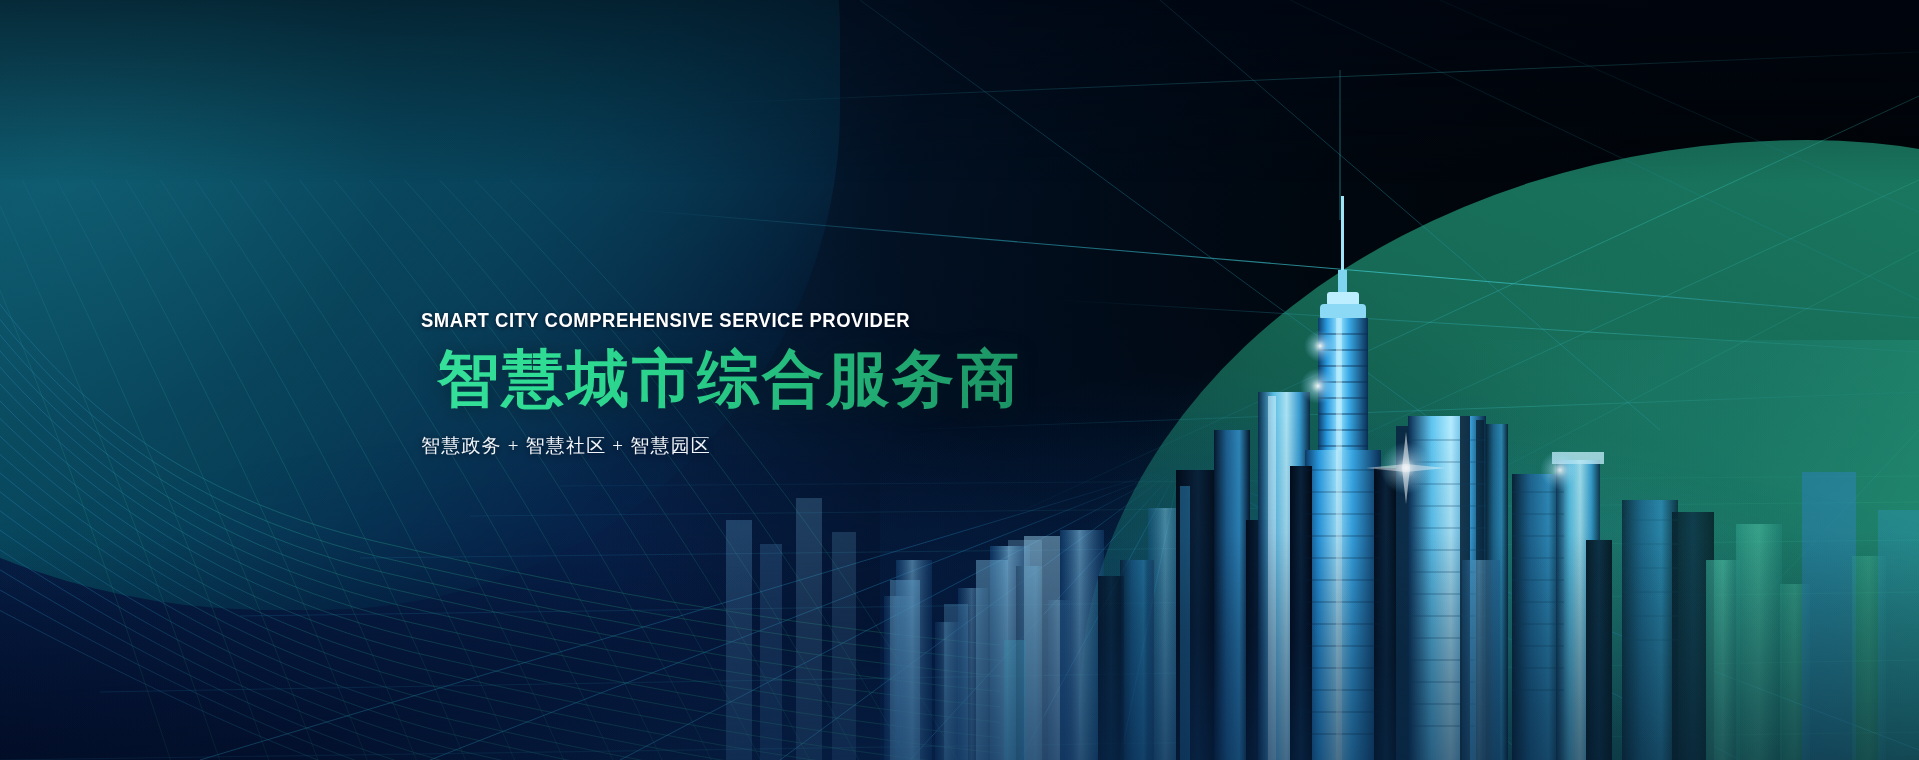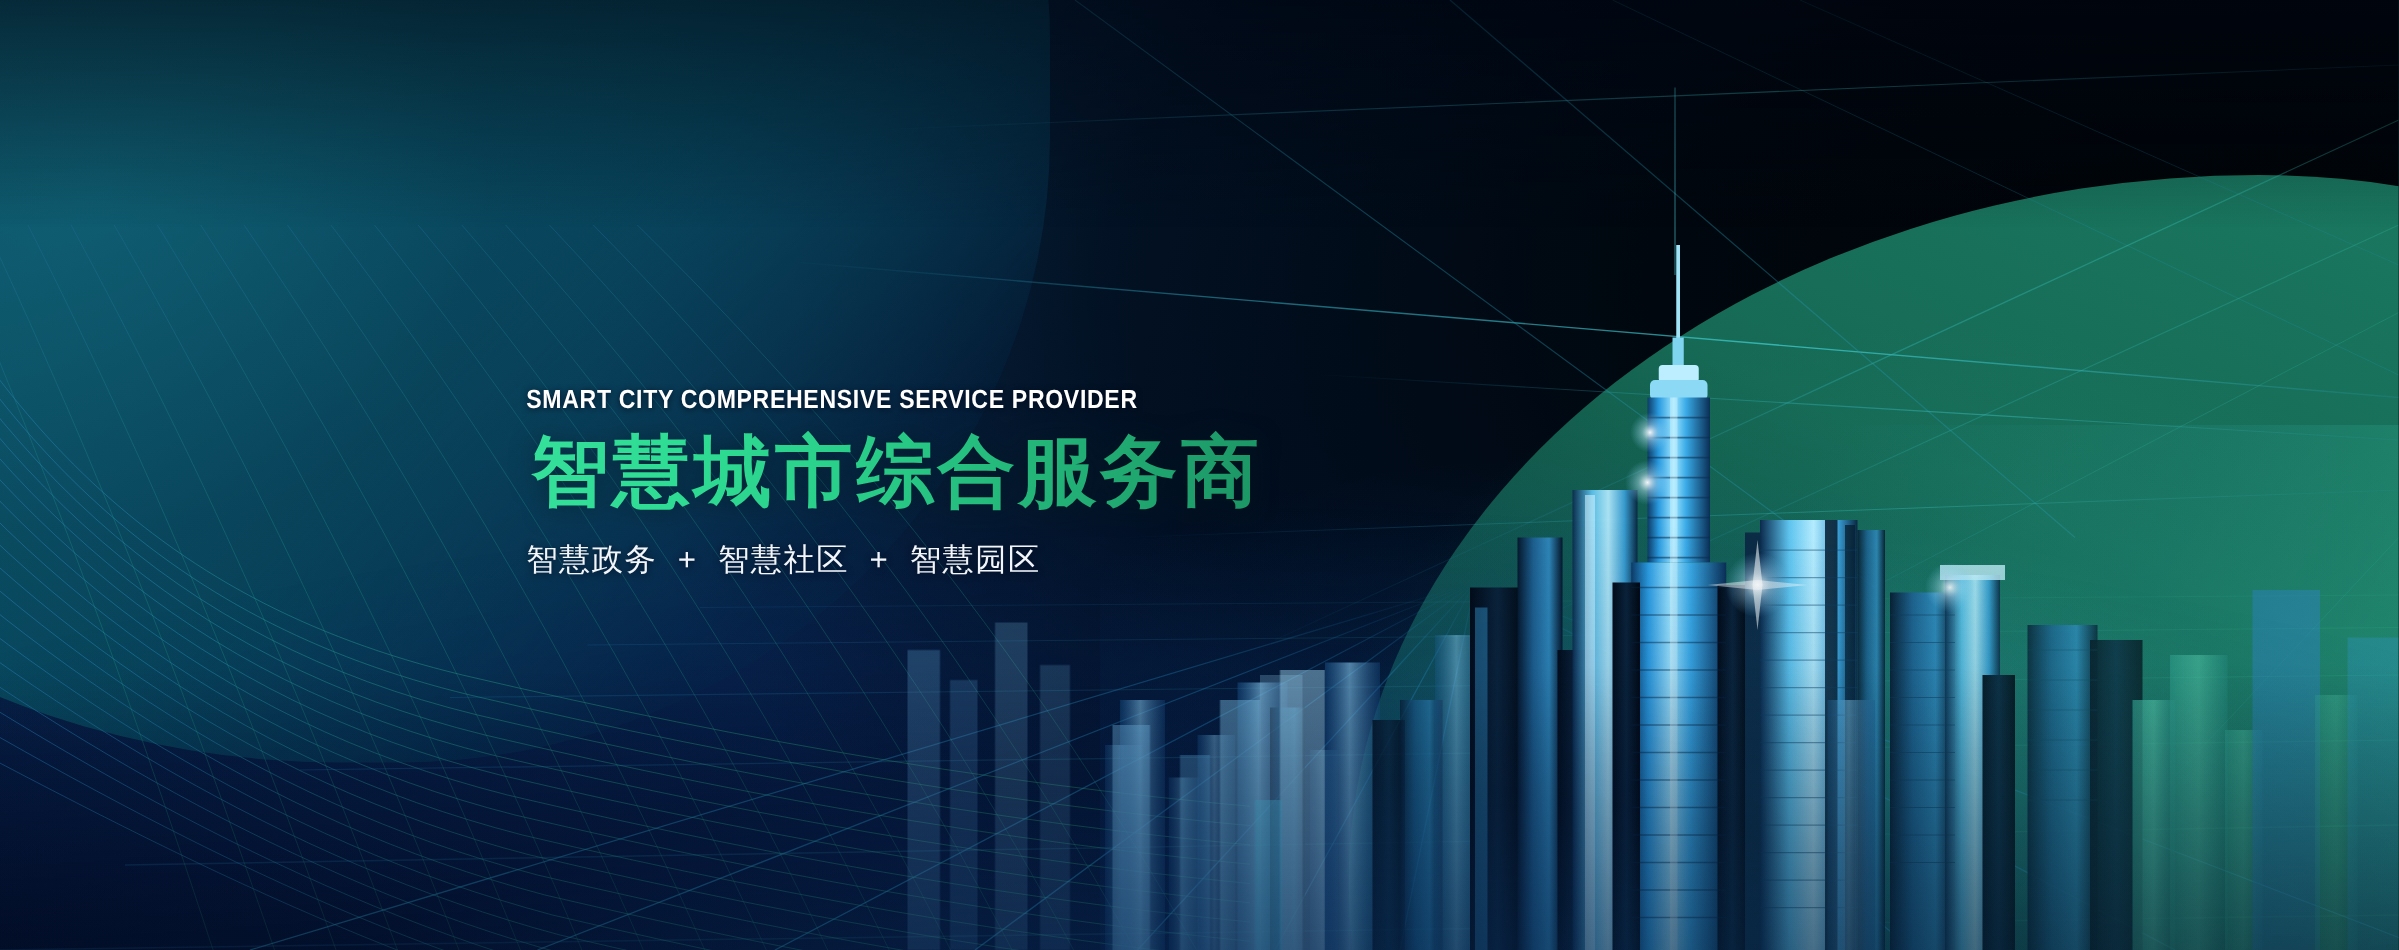--- a/index.html
+++ b/index.html
@@ -101,32 +101,32 @@
     text-shadow:0 1px 5px rgba(0,10,30,.85);
     margin:0 0 14px 0;
     line-height:1;
   }
   #headline{
     font-family:"DejaVu Sans","Liberation Sans",sans-serif;
     font-weight:700;
     font-size:62px;
     line-height:1.05;
     letter-spacing:3px;
-    margin:4px;
+    margin:16px;
     white-space:nowrap;
     background:linear-gradient(100deg,#35e09a 0%,#2fdc93 16%,#29cf89 34%,#23b478 54%,#1d9a68 74%,#18895d 90%,#157f57 100%);
     -webkit-background-clip:text;
     background-clip:text;
     color:transparent;
     -webkit-text-fill-color:transparent;
     filter:drop-shadow(0 2px 10px rgba(0,25,30,.55));
   }
   #subline{
-    font-family:Liberation Mono, monospace;
-    font-size:25px;
+    font-family:Liberation Serif, serif;
+    font-size:19px;
     font-weight:400;
     letter-spacing:1.2px;
     color:#f2f6fb;
     margin:22px 0 0 0;
     white-space:nowrap;
     text-shadow:0 1px 6px rgba(0,10,30,.8);
   }
 </style>
 </head>
 <body>

